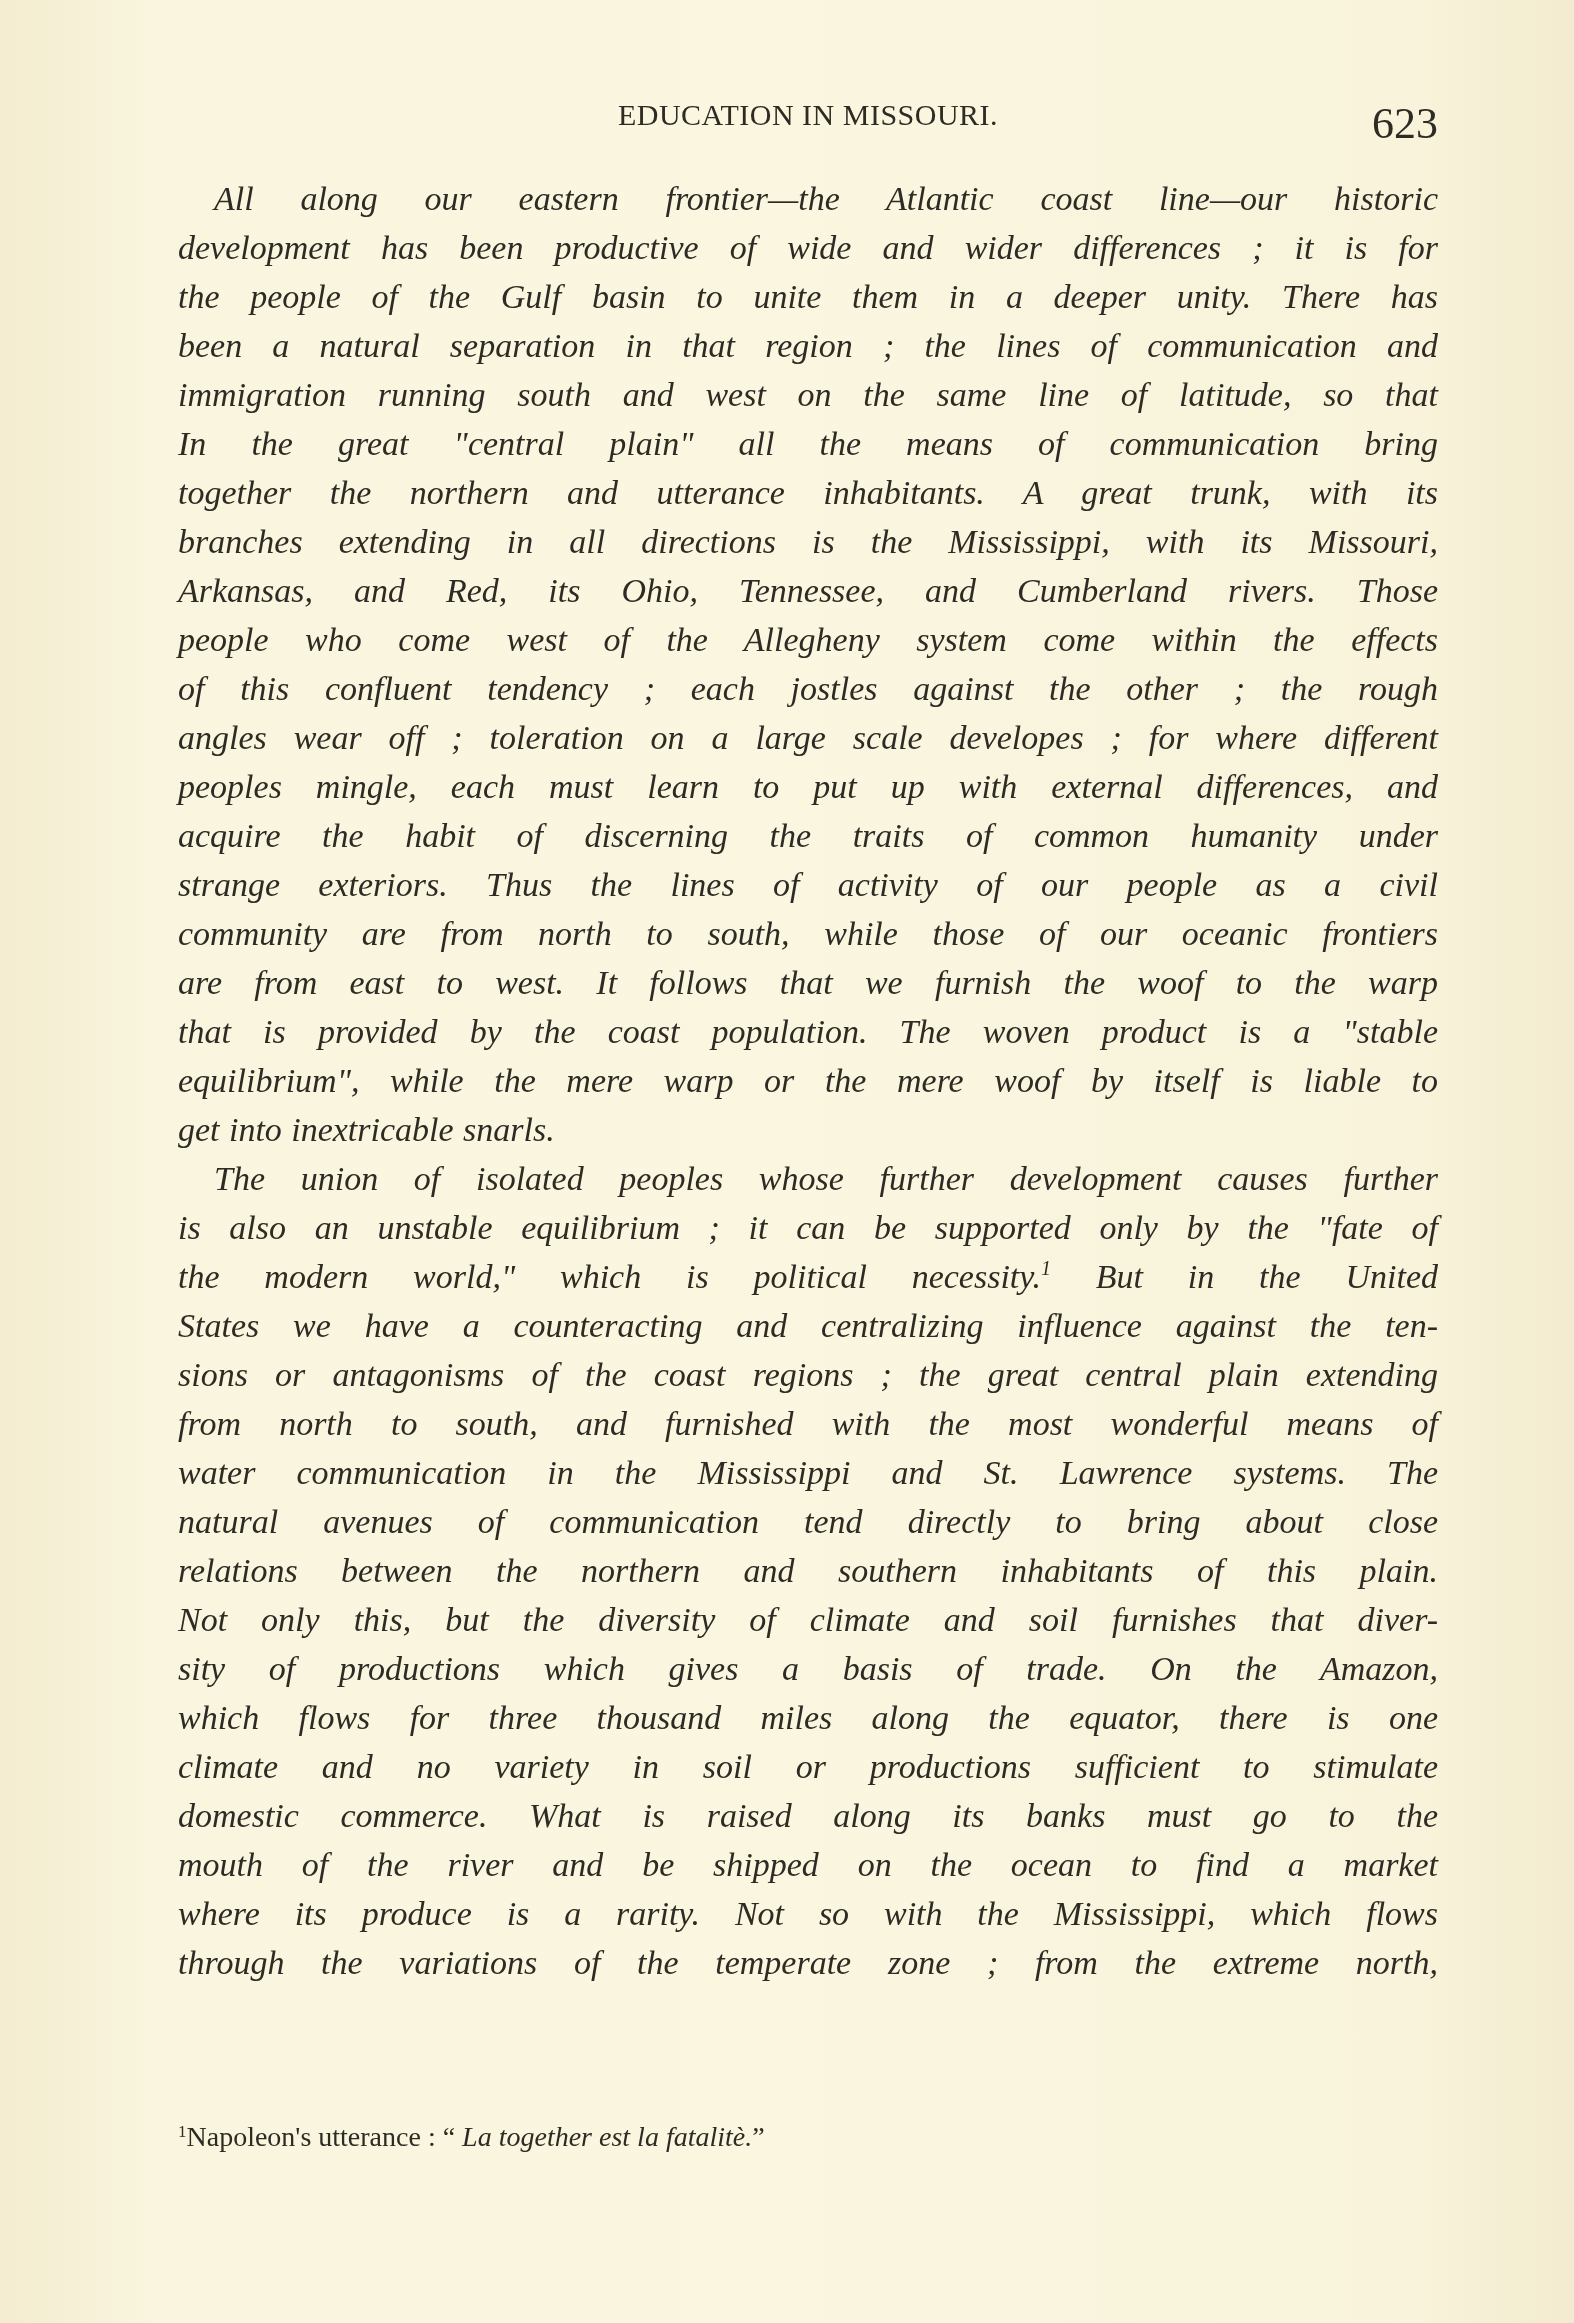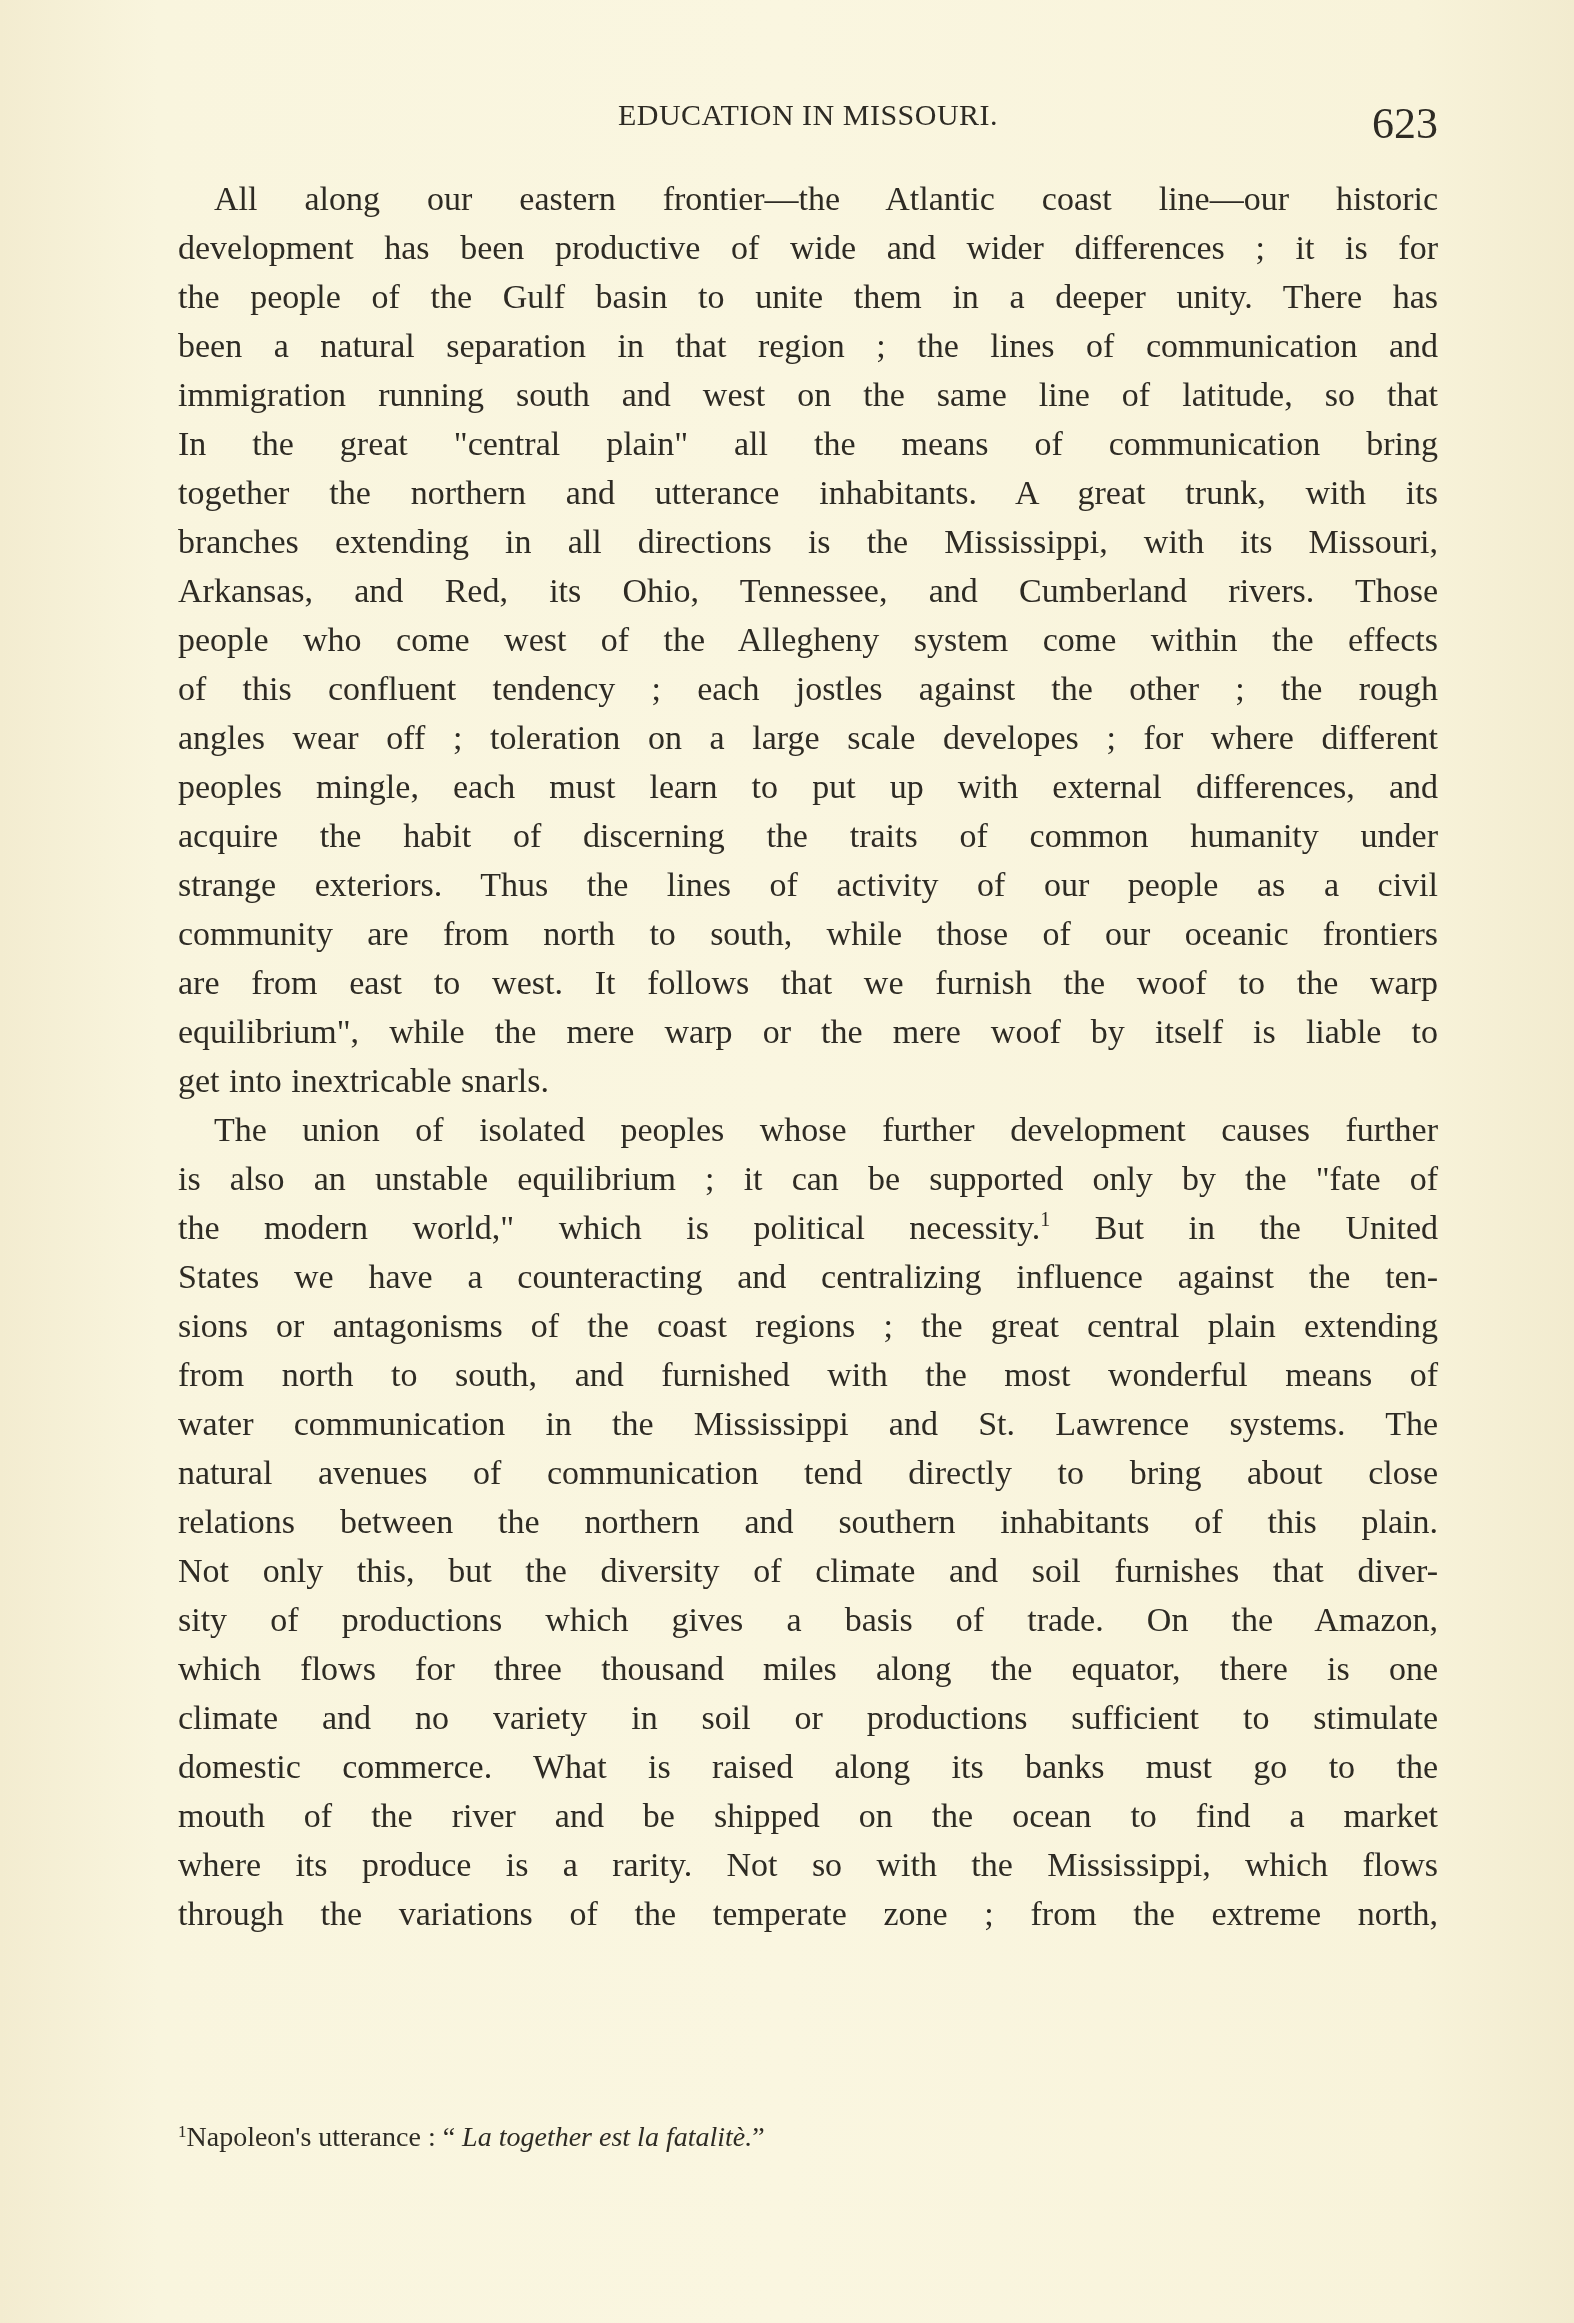--- a/index.html
+++ b/index.html
@@ -19,21 +19,21 @@
     position: absolute; top: 98px; left: 178px; width: 1260px; height: 36px;
   }
   .running-title {
     position: absolute; left: 0; right: 0; text-align: center;
     font-size: 30px; letter-spacing: 0.5px; top: 0;
   }
   .page-number {
     position: absolute; right: 0; top: 0; font-size: 44px;
   }
   .body-text {
-    position: absolute; left: 178px; top: 174px; width: 1260px;
+    position: absolute; left: 178px; top: 174px; width: 1260px; font-style: italic;
   }
   .line {
     height: 49px; line-height: 49px; font-size: 34px;
     white-space: nowrap; text-align: justify; text-align-last: justify;
     word-spacing: 0.9px;
   }
   sup.fn { font-size: 20px; line-height: 0; vertical-align: 12.7px; }
   .footnote {
     position: absolute; left: 178px; top: 2121px; font-size: 28px; white-space: nowrap;
   }
@@ -60,20 +60,21 @@
       <div class="line"><span>branches extending in all directions is the Mississippi, with its Missouri,</span></div>
       <div class="line"><span>Arkansas, and Red, its Ohio, Tennessee, and Cumberland rivers.  Those</span></div>
       <div class="line"><span>people who come west of the Allegheny system come within the effects</span></div>
       <div class="line"><span>of this confluent tendency ; each jostles against the other ; the rough</span></div>
       <div class="line"><span>angles wear off ; toleration on a large scale developes ; for where different</span></div>
       <div class="line"><span>peoples mingle, each must learn to put up with external differences, and</span></div>
       <div class="line"><span>acquire the habit of discerning the traits of common humanity under</span></div>
       <div class="line"><span>strange exteriors.  Thus the lines of activity of our people as a civil</span></div>
       <div class="line"><span>community are from north to south, while those of our oceanic frontiers</span></div>
       <div class="line"><span>are from east to west.  It follows that we furnish the woof to the warp</span></div>
+      <div class="line"><span>that is provided by the coast population.  The woven product is a "stable</span></div>
       <div class="line"><span>equilibrium", while the mere warp or the mere woof by itself is liable to</span></div>
       <div class="line" style="text-align-last: left;"><span>get into inextricable snarls.</span></div>
       <div class="line" style="padding-left: 36px;"><span>The union of isolated peoples whose further development causes further</span></div>
       <div class="line"><span>is also an unstable equilibrium ; it can be supported only by the "fate of</span></div>
       <div class="line"><span>the modern world," which is political necessity.</span><sup class="fn">1</sup><span>  But in the United</span></div>
       <div class="line"><span>States we have a counteracting and centralizing influence against the ten-</span></div>
       <div class="line"><span>sions or antagonisms of the coast regions ; the great central plain extending</span></div>
       <div class="line"><span>from north to south, and furnished with the most wonderful means of</span></div>
       <div class="line"><span>water communication in the Mississippi and St. Lawrence systems.  The</span></div>
       <div class="line"><span>natural avenues of communication tend directly to bring about close</span></div>

